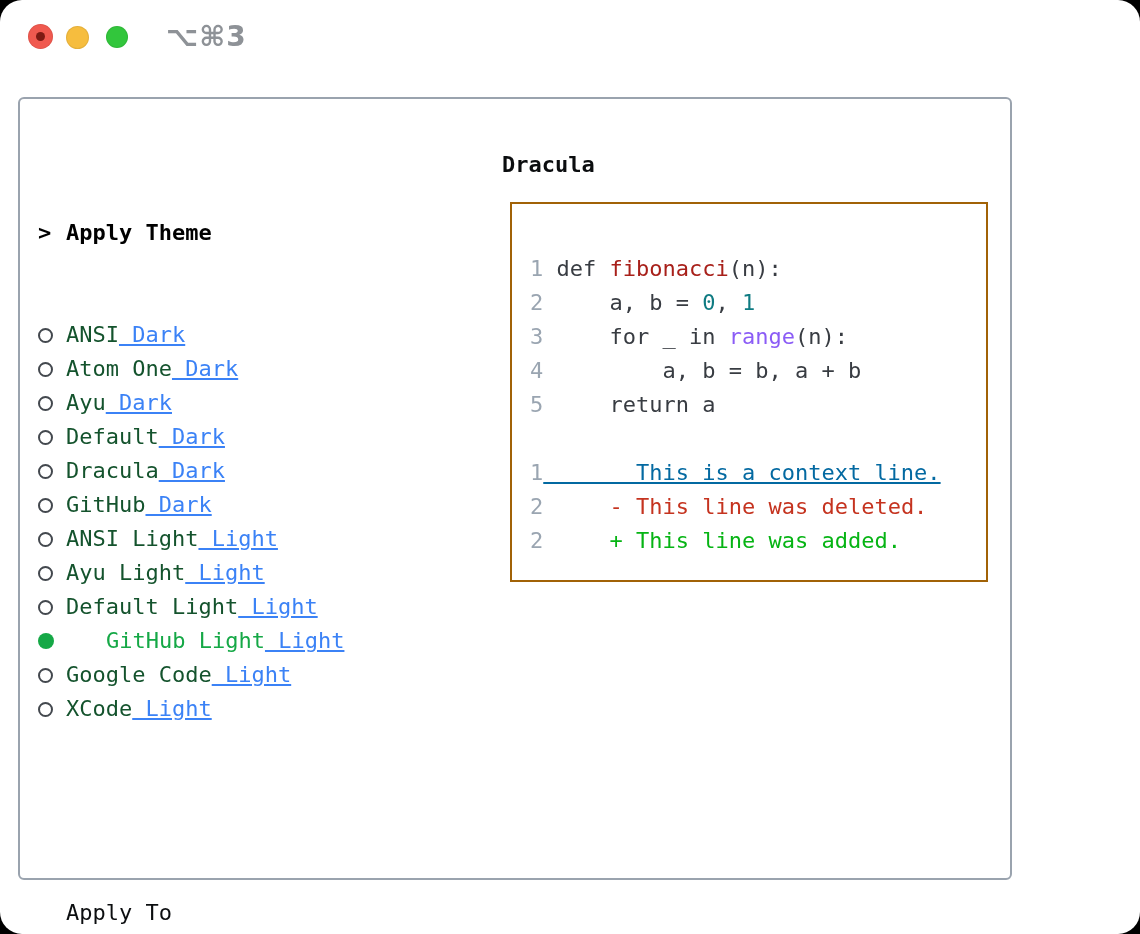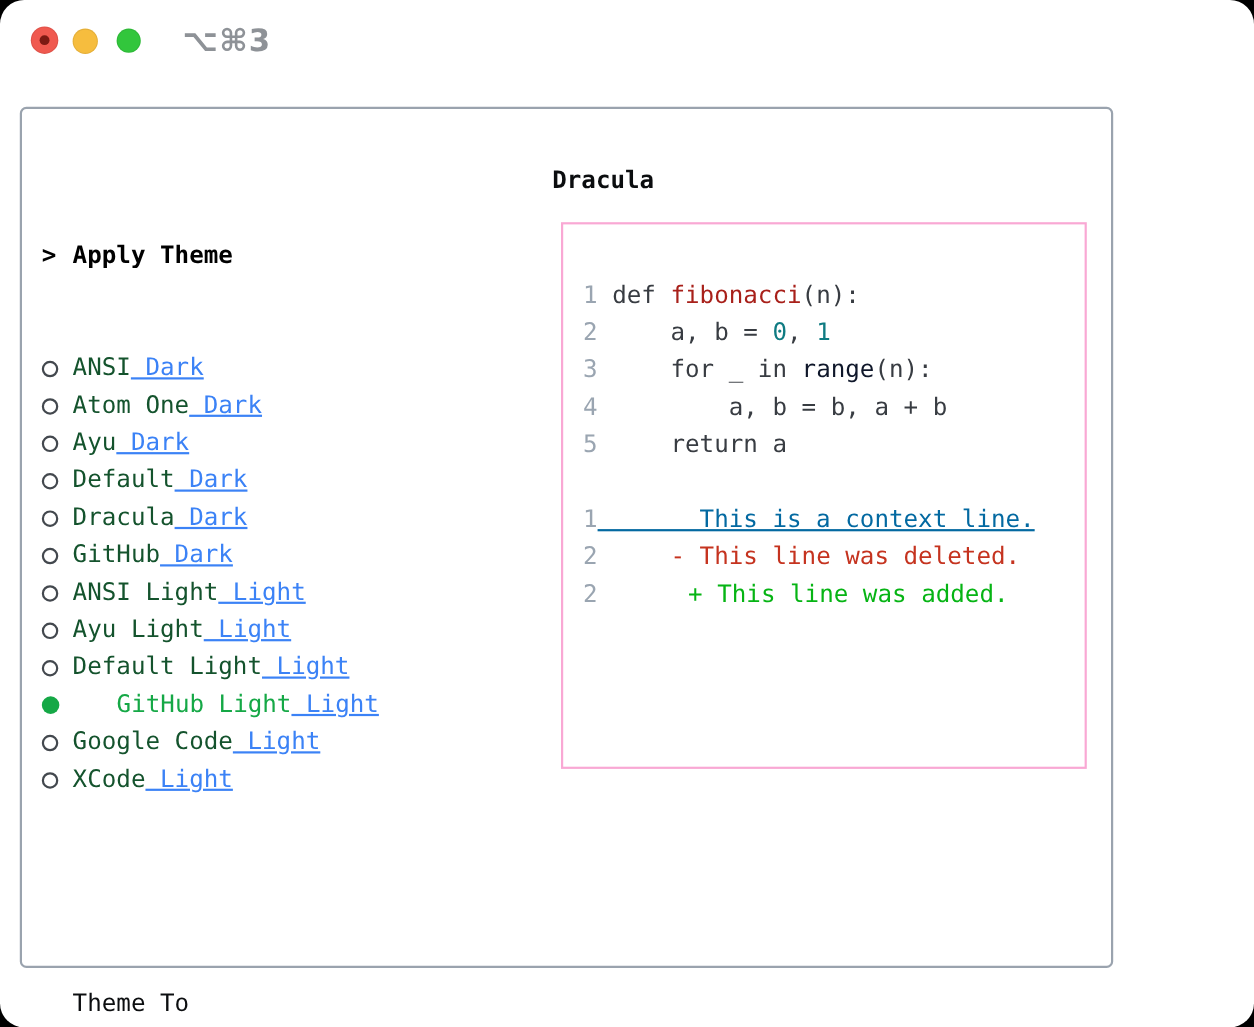--- a/index.html
+++ b/index.html
@@ -39,54 +39,54 @@
   .prompt-char{font-weight:bold;color:#000;}
   .picker-title{font-weight:bold;color:#000;}
   .nm{color:#14532d;}
   .row.sel .nm{color:#15a846;margin-left:40px;}
   .var{color:#3b82f6;text-decoration:underline;}
   .apply-title{color:#0c0e10;}
   .blank{height:34px;}
   
   .preview-title{position:absolute;left:482px;top:49px;height:34px;font-weight:bold;color:#0b0d0f;}
   .preview-box{
-    position:absolute;left:490px;top:103px;width:478px;height:497px;
-    box-sizing:border-box;border:2px solid #f9a8d4;background:#fff;
+    position:absolute;left:490px;top:103px;width:478px;height:380px;
+    box-sizing:border-box;border:2px solid #a16207;background:#fff;
   }
   .code{position:absolute;left:18px;top:48px;white-space:pre;}
   .codeline{height:34px;}
   .ln{color:#9aa5b1;}
   .t{color:#383c42;}
   .fn{color:#a8201a;}
   .num{color:#0f7b82;}
-  .bi{color:#0f172a;}
+  .bi{color:#8b5cf6;}
   .ctx{color:#0369a1;text-decoration:underline;}
   .del{color:#c5331f;}
-  .add{color:#06b414;margin-left:16px;}
+  .add{color:#06b414;}
 </style>
 </head>
 <body>
 
 <div class="window">
 
   <span class="tl tl-red"></span>
   <span class="tl tl-yellow"></span>
   <span class="tl tl-green"></span>
   <span class="shortcut">⌥⌘3</span>
 
   <div class="main-box">
 
     <div class="left-col">
       <div class="row">
         <span class="icon-col prompt-char">&gt;</span><span class="picker-title">Apply Theme</span>
       </div>
       <div id="theme-list"><div class="row"><span class="icon-col"><span class="radio"></span></span><span class="nm">ANSI</span><span class="var"> Dark</span></div><div class="row"><span class="icon-col"><span class="radio"></span></span><span class="nm">Atom One</span><span class="var"> Dark</span></div><div class="row"><span class="icon-col"><span class="radio"></span></span><span class="nm">Ayu</span><span class="var"> Dark</span></div><div class="row"><span class="icon-col"><span class="radio"></span></span><span class="nm">Default</span><span class="var"> Dark</span></div><div class="row"><span class="icon-col"><span class="radio"></span></span><span class="nm">Dracula</span><span class="var"> Dark</span></div><div class="row"><span class="icon-col"><span class="radio"></span></span><span class="nm">GitHub</span><span class="var"> Dark</span></div><div class="row"><span class="icon-col"><span class="radio"></span></span><span class="nm">ANSI Light</span><span class="var"> Light</span></div><div class="row"><span class="icon-col"><span class="radio"></span></span><span class="nm">Ayu Light</span><span class="var"> Light</span></div><div class="row"><span class="icon-col"><span class="radio"></span></span><span class="nm">Default Light</span><span class="var"> Light</span></div><div class="row sel"><span class="icon-col"><span class="radio sel"></span></span><span class="nm">GitHub Light</span><span class="var"> Light</span></div><div class="row"><span class="icon-col"><span class="radio"></span></span><span class="nm">Google Code</span><span class="var"> Light</span></div><div class="row"><span class="icon-col"><span class="radio"></span></span><span class="nm">XCode</span><span class="var"> Light</span></div></div>
       <div class="blank"></div>
       <div class="row">
-        <span class="icon-col"></span><span class="apply-title">Theme To</span>
+        <span class="icon-col"></span><span class="apply-title">Apply To</span>
       </div>
       
       
       
       
     </div>
 
     <div class="preview-title">Dracula</div>
     <div class="preview-box">
       <div class="code" id="code"><div class="codeline"><span class="ln">1 </span><span class="t">def </span><span class="fn">fibonacci</span><span class="t">(n):</span></div><div class="codeline"><span class="ln">2</span><span class="t">     a, b = </span><span class="num">0</span><span class="t">, </span><span class="num">1</span></div><div class="codeline"><span class="ln">3</span><span class="t">     for _ in </span><span class="bi">range</span><span class="t">(n):</span></div><div class="codeline"><span class="ln">4</span><span class="t">         a, b = b, a + b</span></div><div class="codeline"><span class="ln">5</span><span class="t">     return a</span></div><div class="codeline">&nbsp;</div><div class="codeline"><span class="ln">1</span><span class="ctx">       This is a context line.</span></div><div class="codeline"><span class="ln">2</span><span class="t">     </span><span class="del">- This line was deleted.</span></div><div class="codeline"><span class="ln">2</span><span class="t">     </span><span class="add">+ This line was added.</span></div></div>

